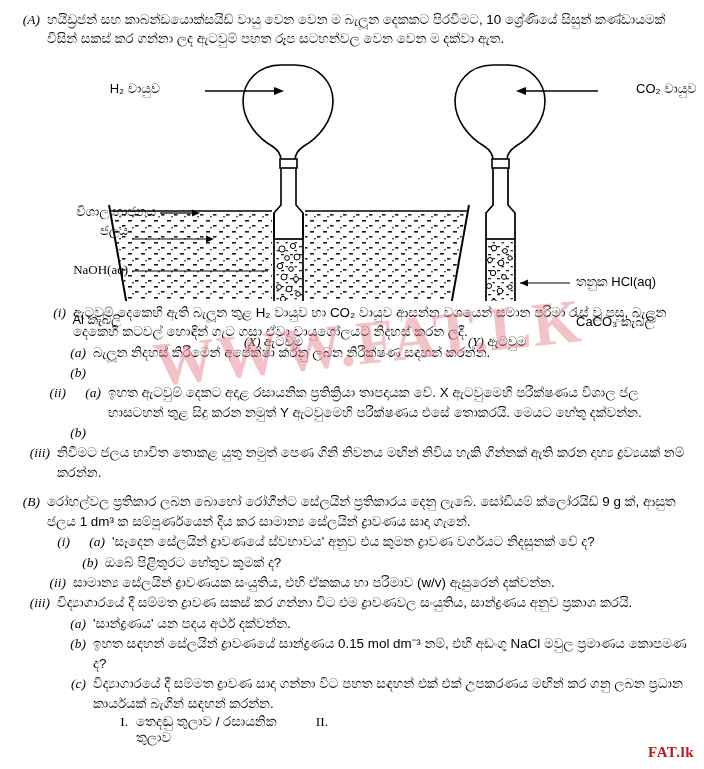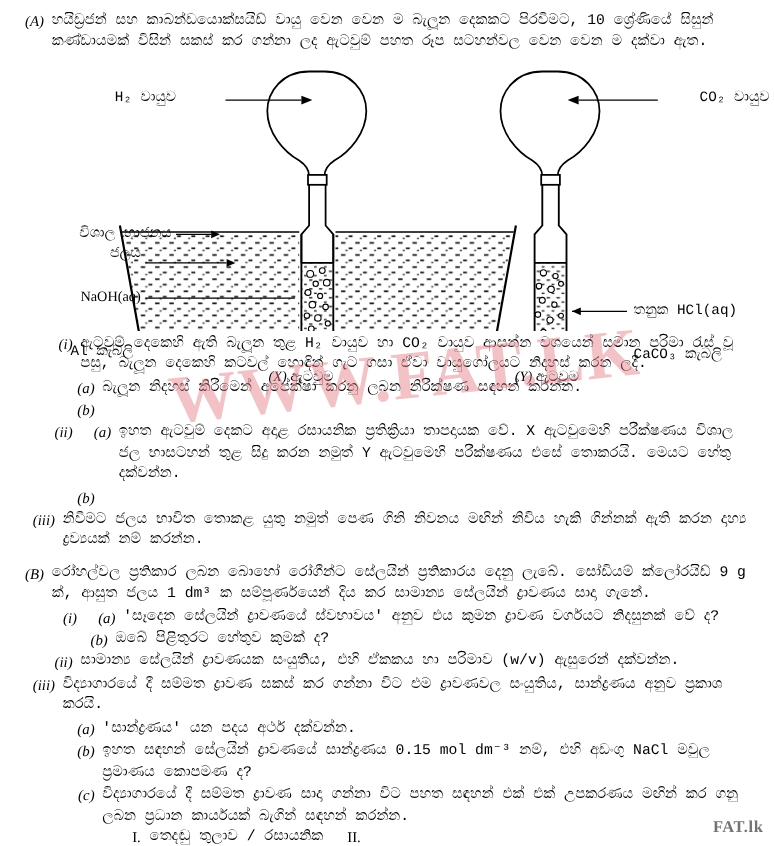--- a/index.html
+++ b/index.html
@@ -35,21 +35,21 @@
     z-index: 5;
   }
   .watermark-corner {
     position: absolute;
     right: 10px;
     bottom: 8px;
     font-family: "Liberation Serif", "DejaVu Serif", serif;
     font-weight: bold;
     font-size: 15px;
     letter-spacing: 0.5px;
-    color: #737373;
+    color: #b91c1c;
     z-index: 6;
   }
 
   
   .sheet {
     position: relative;
     z-index: 2;
     padding: 10px 14px 0 10px;
     box-sizing: border-box;
   }
@@ -66,21 +66,21 @@
     line-height: 1.42;
     padding-right: 7px;
     white-space: nowrap;
   }
   .body-text {
     flex: 1 1 auto;
     font-size: 13.4px;
     line-height: 1.45;
     text-align: left;
   }
-  .si { font-family: Liberation Mono, monospace; }
+  .si { font-family: Liberation Sans, sans-serif; }
 
   
   .lvl-A  { padding-left: 0px; }
   .lvl-i  { padding-left: 26px; }
   .lvl-ab { padding-left: 48px; }
   .lvl-iia{ padding-left: 26px; }
 
   .mk-w28 { width: 28px; }
   .mk-w30 { width: 30px; }
   .mk-w26 { width: 26px; }

